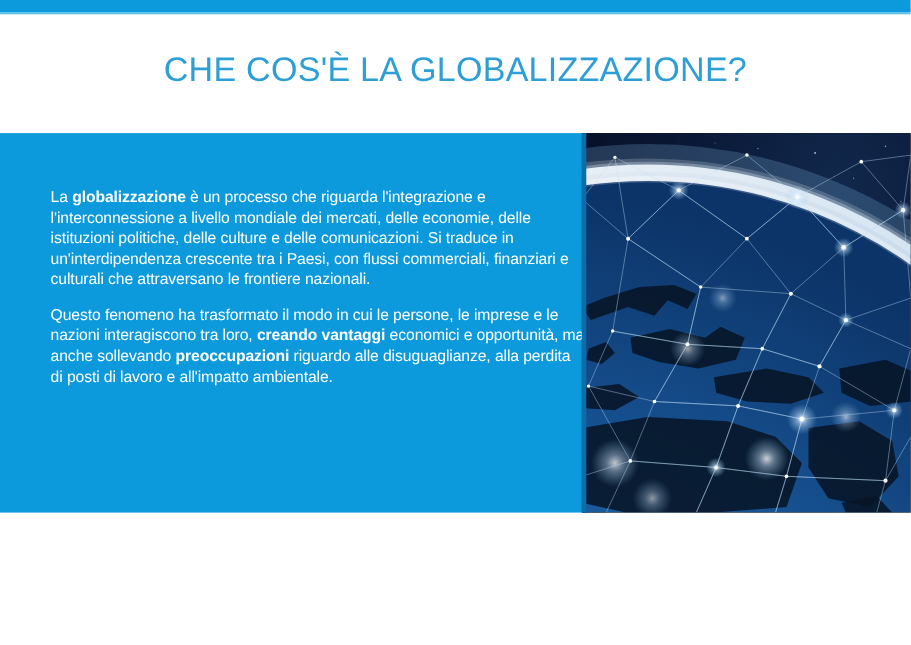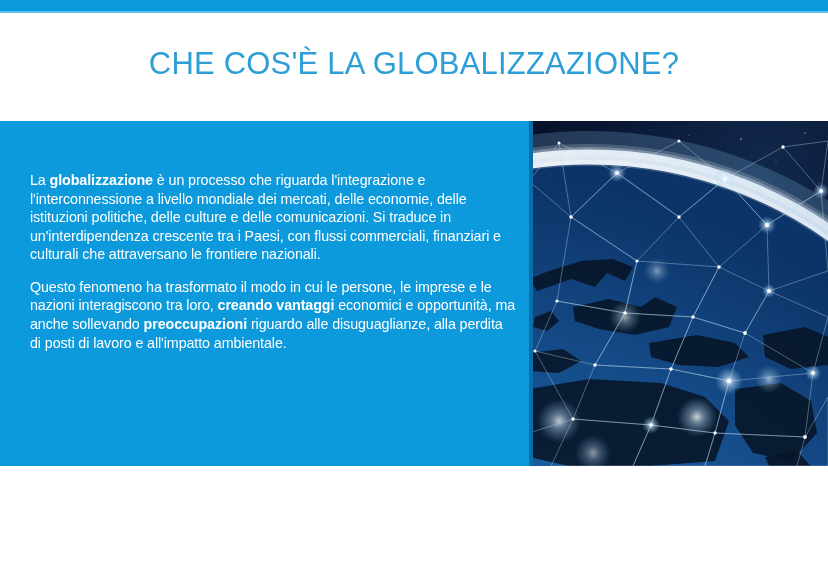--- a/index.html
+++ b/index.html
@@ -52,21 +52,21 @@
     position: absolute;
     left: 0;
     top: 121px;
     width: 533px;
     height: 345px;
     background: #0d9adc;
   }
 
   #text-block {
     position: absolute;
-    left: 30px;
+    left: 46px;
     top: 50px;
     width: 487px;
   }
   .para {
     color: #ffffff;
     font-size: 14.3px;
     line-height: 1.30;
     margin: 0 0 14px 0;
     letter-spacing: -0.1px;
   }

